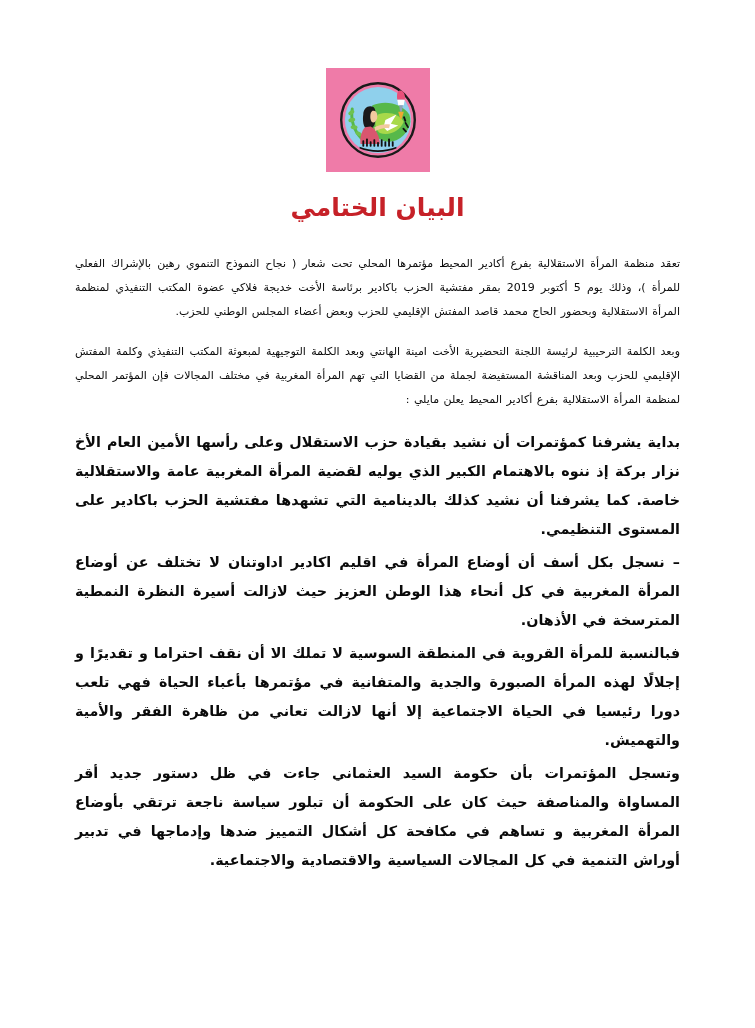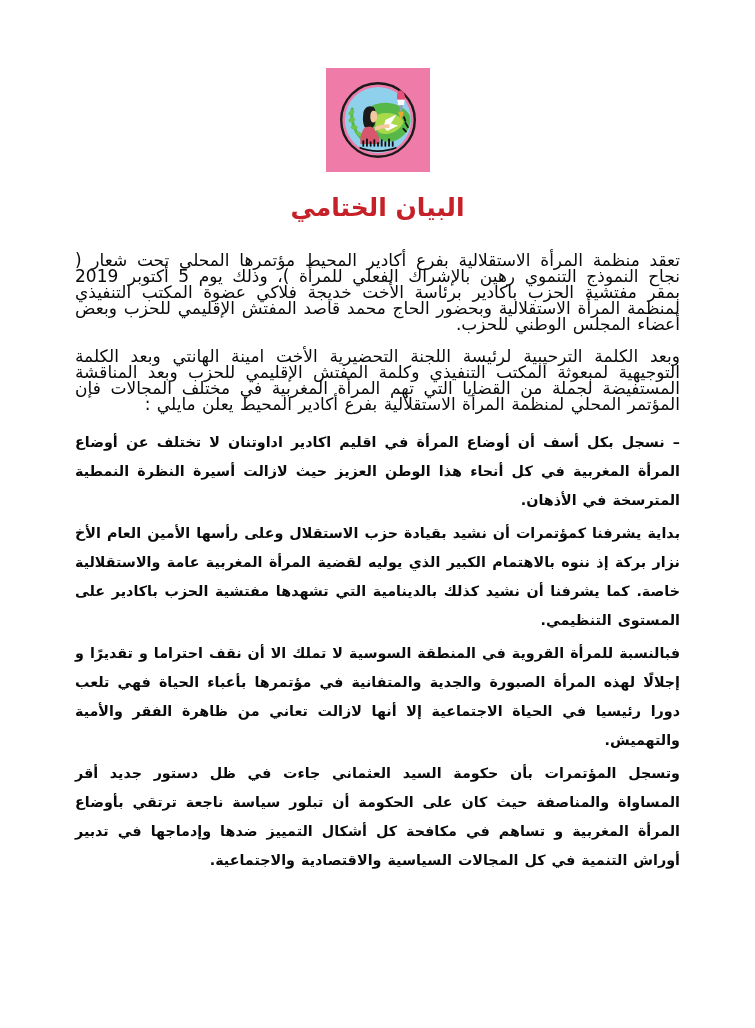--- a/index.html
+++ b/index.html
@@ -61,22 +61,22 @@
     line-height: 1.1;
   }
   
   .content {
     margin-top: 30px;
     direction: rtl;
     text-align: justify;
     text-align-last: right;
   }
   .para {
-    font-size: 17px;
-    line-height: 16px;
+    font-size: 11px;
+    line-height: 24px;
     margin: 0 0 16px 0;
     text-align: justify;
     text-align-last: right;
     word-spacing: 1px;
   }
   .para.bold {
     font-weight: bold;
     font-size: 14.3px;
     line-height: 29px;
     margin-bottom: 6px;
@@ -147,23 +147,23 @@
   <div class="title-wrap">
     <span class="doc-title">البيان الختامي</span>
   </div>
 
   <div class="content">
 
     <p class="para">تعقد منظمة المرأة الاستقلالية بفرع أكادير المحيط مؤتمرها المحلي تحت شعار ( نجاح النموذج التنموي رهين بالإشراك الفعلي للمرأة )، وذلك يوم 5 أكتوبر 2019 بمقر مفتشية الحزب باكادير برئاسة الأخت خديجة فلاكي عضوة المكتب التنفيذي لمنظمة المرأة الاستقلالية وبحضور الحاج محمد قاصد المفتش الإقليمي للحزب وبعض أعضاء المجلس الوطني للحزب.</p>
 
     <p class="para">وبعد الكلمة الترحيبية لرئيسة اللجنة التحضيرية الأخت امينة الهانتي وبعد الكلمة التوجيهية لمبعوثة المكتب التنفيذي وكلمة المفتش الإقليمي للحزب وبعد المناقشة المستفيضة لجملة من القضايا التي تهم المرأة المغربية في مختلف المجالات فإن المؤتمر المحلي لمنظمة المرأة الاستقلالية بفرع أكادير المحيط يعلن مايلي :</p>
 
+    <p class="para bold tight">بداية يشرفنا كمؤتمرات أن نشيد بقيادة حزب الاستقلال وعلى رأسها الأمين العام الأخ نزار بركة إذ ننوه بالاهتمام الكبير الذي يوليه لقضية المرأة المغربية عامة والاستقلالية خاصة. كما يشرفنا أن نشيد كذلك بالدينامية التي تشهدها مفتشية الحزب باكادير على المستوى التنظيمي.</p>
+
     <p class="para bold tight">– نسجل بكل أسف أن أوضاع المرأة في اقليم اكادير اداوتنان لا تختلف عن أوضاع المرأة المغربية في كل أنحاء هذا الوطن العزيز حيث لازالت أسيرة النظرة النمطية المترسخة في الأذهان.</p>
-
-    <p class="para bold tight">بداية يشرفنا كمؤتمرات أن نشيد بقيادة حزب الاستقلال وعلى رأسها الأمين العام الأخ نزار بركة إذ ننوه بالاهتمام الكبير الذي يوليه لقضية المرأة المغربية عامة والاستقلالية خاصة. كما يشرفنا أن نشيد كذلك بالدينامية التي تشهدها مفتشية الحزب باكادير على المستوى التنظيمي.</p>
 
     <p class="para bold tight">فبالنسبة للمرأة القروية في المنطقة السوسية لا تملك الا أن نقف احتراما و تقديرًا و إجلالًا لهذه المرأة الصبورة والجدية والمتفانية في مؤتمرها بأعباء الحياة فهي تلعب دورا رئيسيا في الحياة الاجتماعية إلا أنها لازالت تعاني من ظاهرة الفقر والأمية والتهميش.</p>
 
     <p class="para bold">وتسجل المؤتمرات بأن حكومة السيد العثماني جاءت في ظل دستور جديد أقر المساواة والمناصفة حيث كان على الحكومة أن تبلور سياسة ناجعة ترتقي بأوضاع المرأة المغربية و تساهم في مكافحة كل أشكال التمييز ضدها وإدماجها في تدبير أوراش التنمية في كل المجالات السياسية والاقتصادية والاجتماعية.</p>
 
   </div>
 
 </div>
 
 </body></html>

